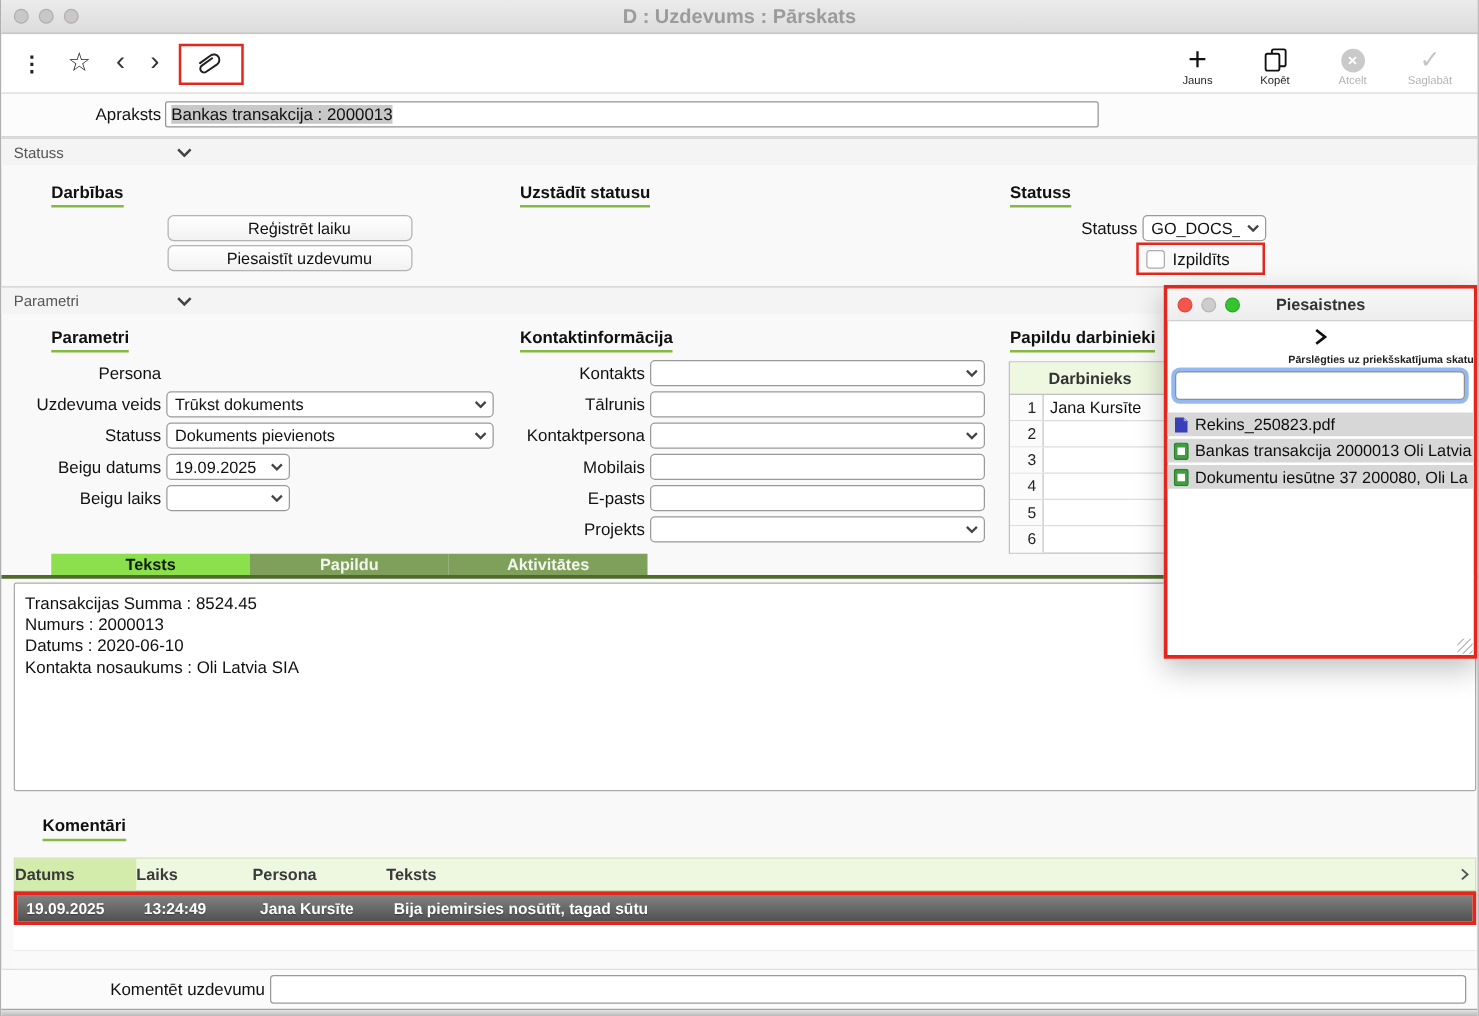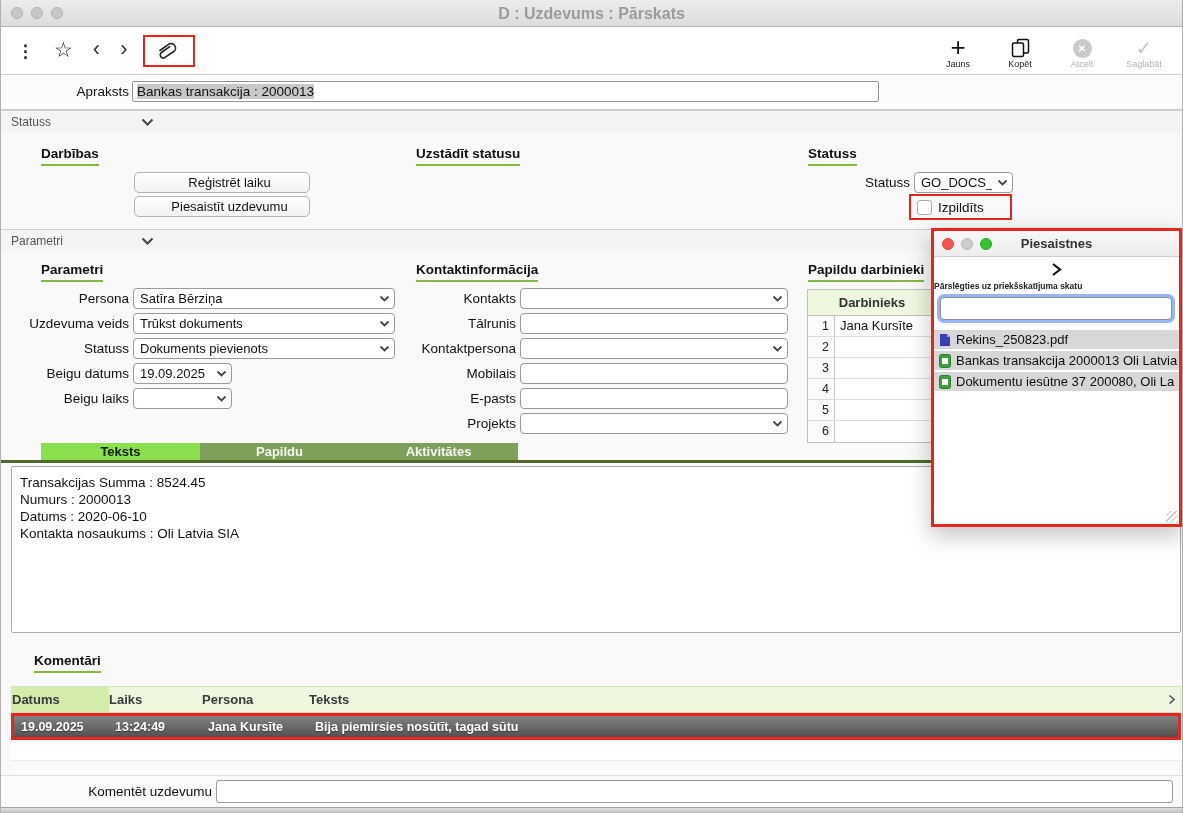--- a/index.html
+++ b/index.html
@@ -46,21 +46,21 @@
   .collapse-band { position:absolute; left:0; width:100%; height:22px; background:#f4f4f4;
                    border-top:1px solid #cfcfcf; }
   .collapse-band .cname { position:absolute; left:10px; top:4px; font-size:12px; color:#555; }
   .collapse-band .chev { position:absolute; left:140px; top:7px; }
 
   
   .sec-title { position:absolute; font-size:13.5px; font-weight:bold; color:#111;
                border-bottom:2px solid #85b940; padding-bottom:3px; white-space:nowrap; }
 
   
-  .btn { position:absolute; width:176px; height:21px; background:linear-gradient(#ffffff,#f2f2f2);
+  .btn { position:absolute; width:196px; height:21px; background:linear-gradient(#ffffff,#f2f2f2);
          border:1px solid #b3b3b3; border-radius:5px; font-size:13px; color:#111;
          display:flex; align-items:center; justify-content:center;padding-left:15px; }
 
   
   .frow { position:absolute; display:flex; align-items:center; height:21px; }
   .frow .flbl { text-align:right; font-size:13.5px; color:#111; margin-right:4px; white-space:nowrap; }
   .control { height:21px; background:#fff; border:1px solid #9a9a9a; border-radius:4px;
              display:flex; align-items:center; position:relative; }
   .control .val { font-size:13px; color:#111; padding-left:6px; flex:1; overflow:hidden; white-space:nowrap; }
   .select .arr { width:20px; height:100%; display:flex; align-items:center; justify-content:center;
@@ -131,21 +131,21 @@
                  border-bottom:1px solid #cfcfcf; }
   .fw-lights { position:absolute; left:8px; top:7px; display:flex; gap:7px; }
   .fw-light { width:12px; height:12px; border-radius:50%; }
   .fw-red { background:#f4564d; border:1px solid #df4840; }
   .fw-gray { background:#cecccc; border:1px solid #b8b6b6; }
   .fw-green { background:#35c32f; border:1px solid #2aa826; }
   .fw-title { position:absolute; left:0; right:0; top:5px; text-align:center;
               font-size:13px; font-weight:bold; color:#333; }
   .fw-toggle { text-align:center; padding-top:5px; }
   .fw-toggle .tg-chev { display:inline-block; }
-  .fw-hint { text-align:left; font-size:8.5px; font-weight:bold; color:#222; margin-top:0px; }
+  .fw-hint { text-align:right; font-size:8.5px; font-weight:bold; color:#222; margin-top:0px;padding-left:36px; }
   .fw-search { position:absolute; left:6px; top:66px; width:232px; height:23px; background:#fff;
                border:1px solid #8f8f8f; border-radius:4px; box-shadow:0 0 0 3px #94b9f2; }
   .fw-list { position:absolute; left:0; top:99px; width:100%; }
   .fw-item { height:19px; background:#d7d7d7; margin-bottom:2px; display:flex; align-items:center;
              gap:5px; padding-left:5px; overflow:hidden; white-space:nowrap; }
   .fw-item .ilabel { font-size:13px; color:#0d0d0d; }
   .fw-grip { position:absolute; right:1px; bottom:1px; width:12px; height:12px;
              background:repeating-linear-gradient(135deg, transparent 0 3px, #c0c0c0 3px 4px); }
 </style>
 </head>
@@ -249,28 +249,20 @@
     <svg class="chev" width="13" height="8" viewBox="0 0 13 8">
       <polyline points="1.5,1.5 6.5,6.5 11.5,1.5" fill="none" stroke="#444" stroke-width="2"></polyline>
     </svg>
   </div>
 
   <div>
     <div class="sec-title" style="left:40px; top:262px;">Parametri</div>
 
     <div class="frow" style="left:8px; top:288px;">
       <span class="flbl" style="width:120px;">Persona</span>
-      <div class="control select" style="width:262px;">
-        <span class="val">Satīra Bērziņa</span>
-        <span class="arr">
-            <svg width="11" height="7" viewBox="0 0 11 7">
-              <polyline points="1.5,1.5 5.5,5.5 9.5,1.5" fill="none" stroke="#444" stroke-width="1.8"></polyline>
-            </svg>
-          </span>
-      </div>
     </div>
     <div class="frow" style="left:8px; top:313px;">
       <span class="flbl" style="width:120px;">Uzdevuma veids</span>
       <div class="control select" style="width:262px;">
         <span class="val">Trūkst dokuments</span>
         <span class="arr">
             <svg width="11" height="7" viewBox="0 0 11 7">
               <polyline points="1.5,1.5 5.5,5.5 9.5,1.5" fill="none" stroke="#444" stroke-width="1.8"></polyline>
             </svg>
           </span>

